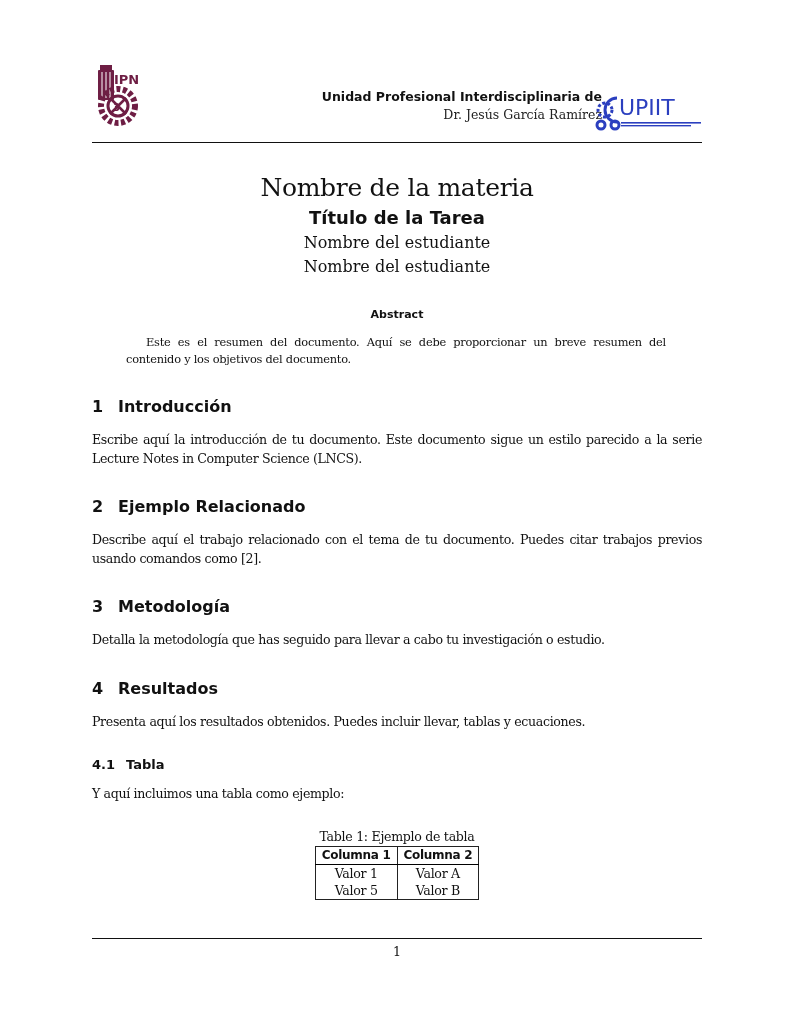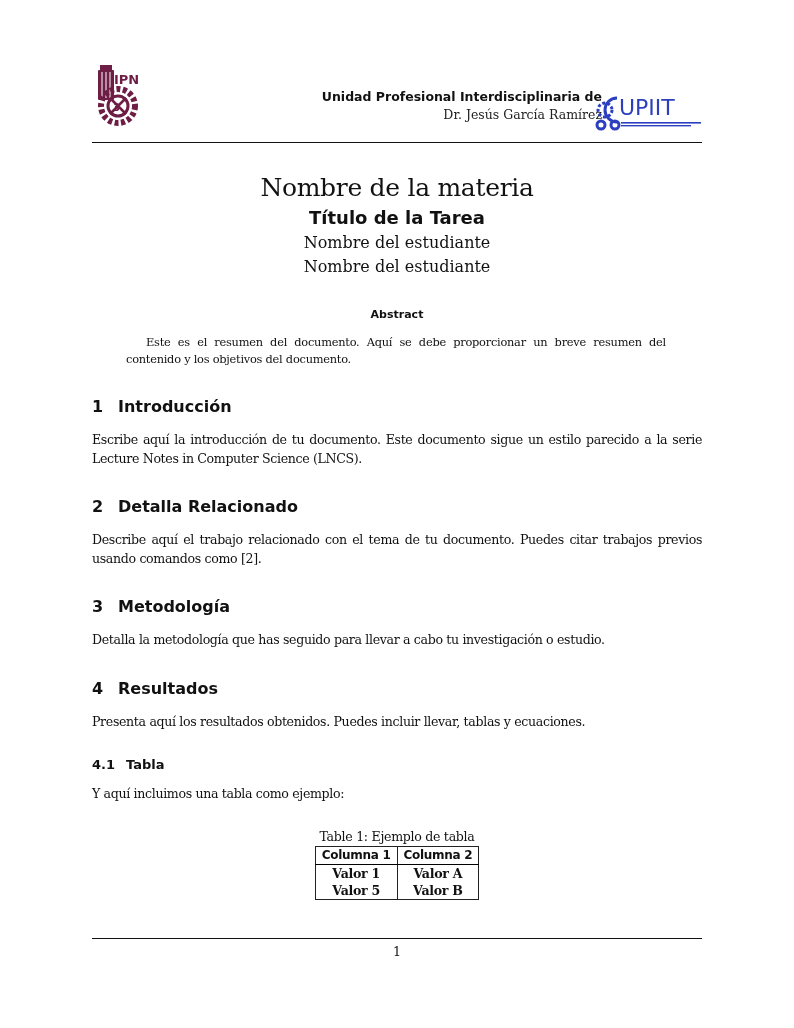--- a/index.html
+++ b/index.html
@@ -31,21 +31,21 @@
   .sec-h { font-family:"DejaVu Sans", sans-serif; font-weight:bold; font-size:16px; line-height:22px; color:#111; display:flex; }
   .sec-num { width:26px; }
   .sub-h { font-family:"DejaVu Sans", sans-serif; font-weight:bold; font-size:13px; line-height:18px; display:flex; }
   .sub-num { width:34px; }
   .sec-p { margin:0; font-size:12.6px; line-height:19px; text-align:justify; letter-spacing:-0.35px; }
 
   
   .tbl-wrap { position:absolute; left:300px; width:194px; top:829px; text-align:center; }
   .tbl-caption { font-size:12.6px; line-height:16px; letter-spacing:-0.3px; }
   table.t { border-collapse:collapse; margin:1px auto 0 auto; font-size:12.6px; }
-  table.t th, table.t td { padding:0 6px; line-height:17px; text-align:center; font-weight:bold; letter-spacing:-0.3px; }
+  table.t th, table.t td { padding:0 6px; line-height:17px; text-align:center; font-weight:normal; letter-spacing:-0.3px; }
   table.t th { font-family:"DejaVu Sans", sans-serif; font-weight:bold; font-size:12px; border-bottom:1px solid #000000; }
   table.t { border:1px solid #222; }
   table.t .c1 { border-right:1px solid #222; }
 
   .foot-rule { position:absolute; left:92px; width:610px; top:938px; border-top:1.6px solid #111; }
   .page-num { position:absolute; left:377px; width:40px; top:944px; text-align:center; font-size:12.6px; }
 </style>
 </head>
 <body>
 
@@ -107,21 +107,21 @@
     <div class="sec-h">
       <span class="sec-num">1</span>
       <span>Introducción</span>
     </div>
     <p class="sec-p" style="margin-top:12px;">Escribe aquí la introducción de tu documento. Este documento sigue un estilo parecido a la serie Lecture Notes in Computer Science (LNCS).</p>
   </div>
 
   <div class="sec" style="top:496px;">
     <div class="sec-h">
       <span class="sec-num">2</span>
-      <span>Detalla Relacionado</span>
+      <span>Ejemplo Relacionado</span>
     </div>
     <p class="sec-p" style="margin-top:12px;">Describe aquí el trabajo relacionado con el tema de tu documento. Puedes citar trabajos previos usando comandos como [2].</p>
   </div>
 
   <div class="sec" style="top:596px;">
     <div class="sec-h">
       <span class="sec-num">3</span>
       <span>Metodología</span>
     </div>
     <p class="sec-p" style="margin-top:12px;">Detalla la metodología que has seguido para llevar a cabo tu investigación o estudio.</p>

